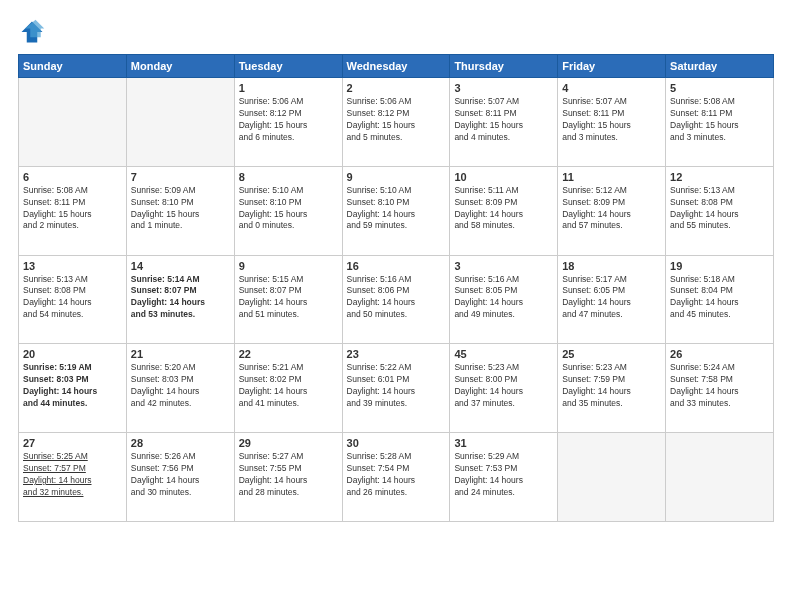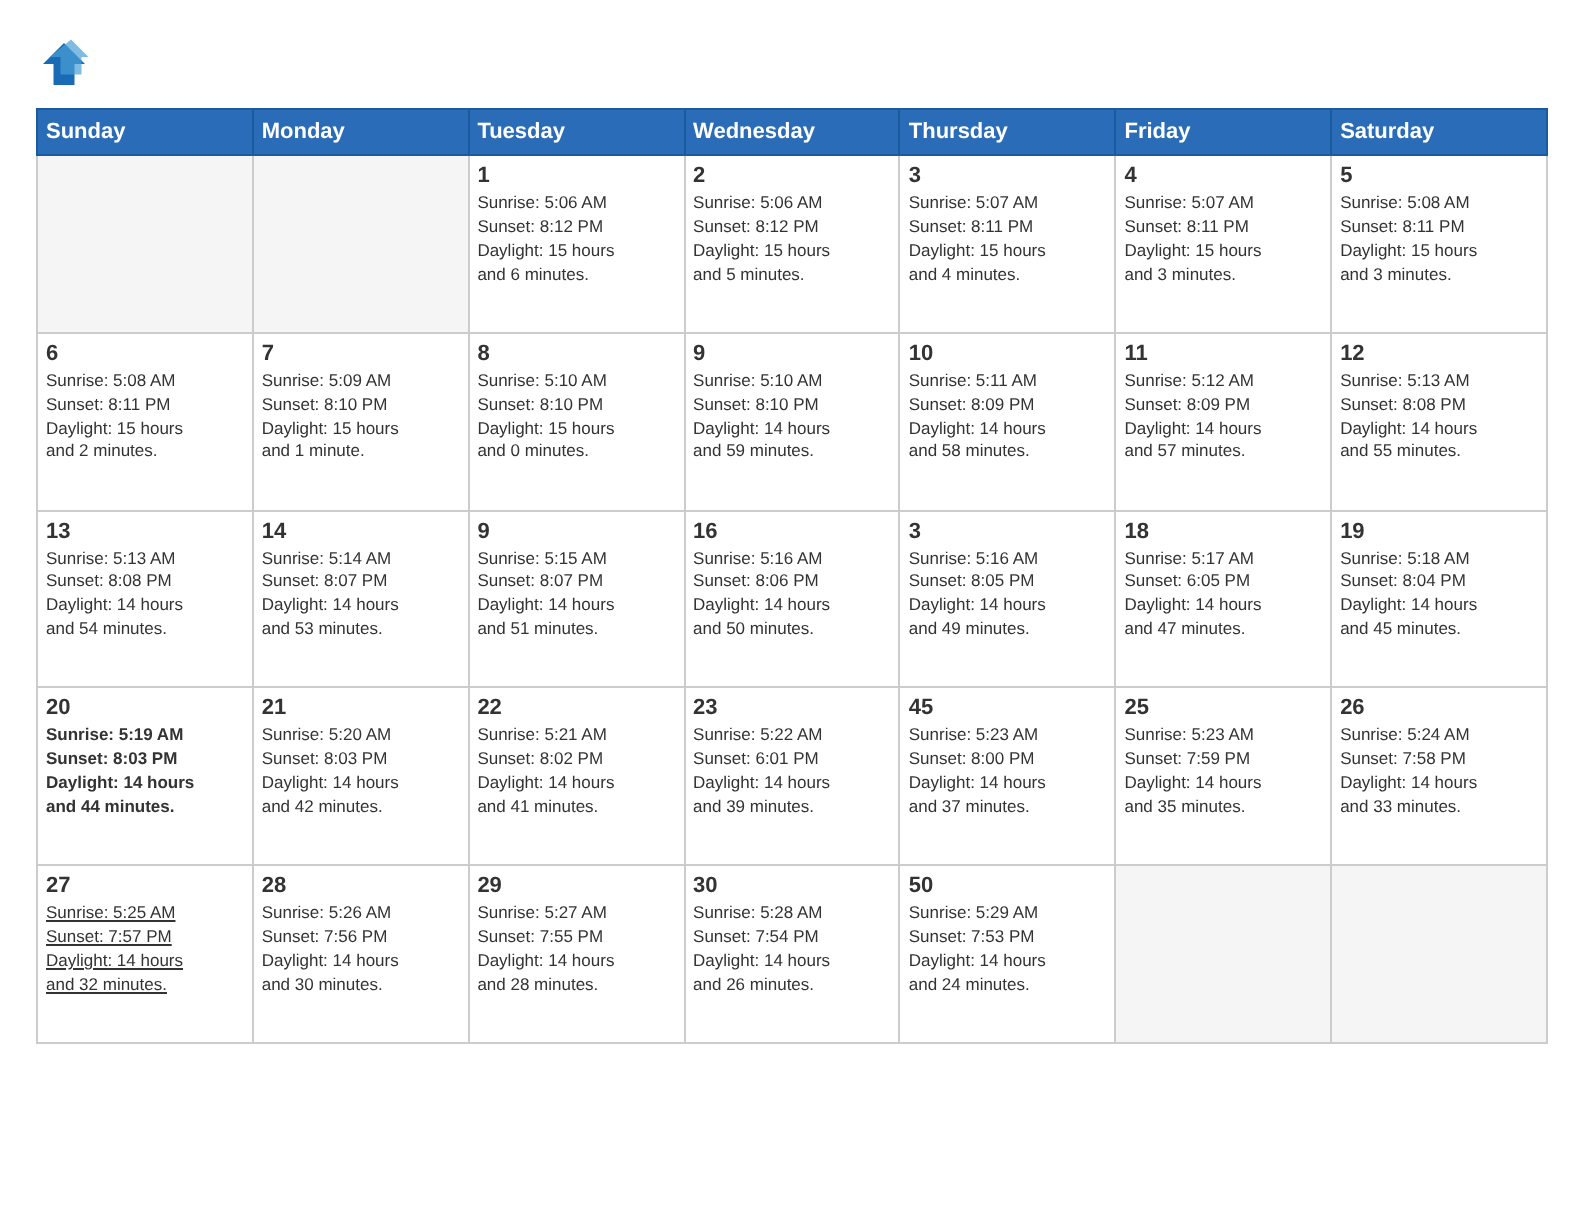--- a/index.html
+++ b/index.html
@@ -231,21 +231,21 @@
         <tr class="week-row">
           <td>
             <span class="day-num">13</span>
             <div class="day-info" style="white-space: pre-line;">Sunrise: 5:13 AM
 Sunset: 8:08 PM
 Daylight: 14 hours
 and 54 minutes.</div>
           </td>
           <td>
             <span class="day-num">14</span>
-            <div class="day-info" style="white-space: pre-line;">Sunrise: 5:14 AM
+            <div class="day-info" style="white-space: pre-line; font-weight: bold;">Sunrise: 5:14 AM
 Sunset: 8:07 PM
 Daylight: 14 hours
 and 53 minutes.</div>
           </td>
           <td>
             <span class="day-num">9</span>
             <div class="day-info" style="white-space: pre-line;">Sunrise: 5:15 AM
 Sunset: 8:07 PM
 Daylight: 14 hours
 and 51 minutes.</div>
@@ -353,21 +353,21 @@
 and 28 minutes.</div>
           </td>
           <td>
             <span class="day-num">30</span>
             <div class="day-info" style="white-space: pre-line;">Sunrise: 5:28 AM
 Sunset: 7:54 PM
 Daylight: 14 hours
 and 26 minutes.</div>
           </td>
           <td>
-            <span class="day-num">50</span>
+            <span class="day-num">31</span>
             <div class="day-info" style="white-space: pre-line;">Sunrise: 5:29 AM
 Sunset: 7:53 PM
 Daylight: 14 hours
 and 24 minutes.</div>
           </td>
           <td class="empty"></td>
           <td class="empty"></td>
         </tr>
       </tbody>
   </table>

